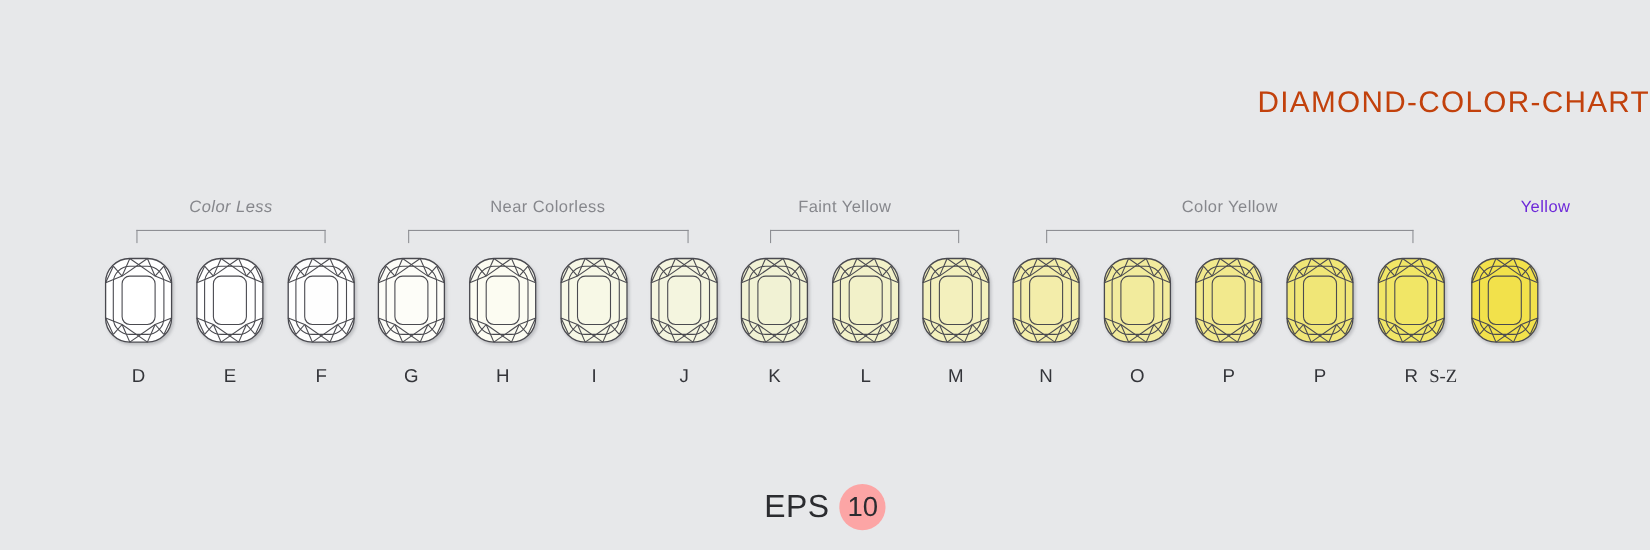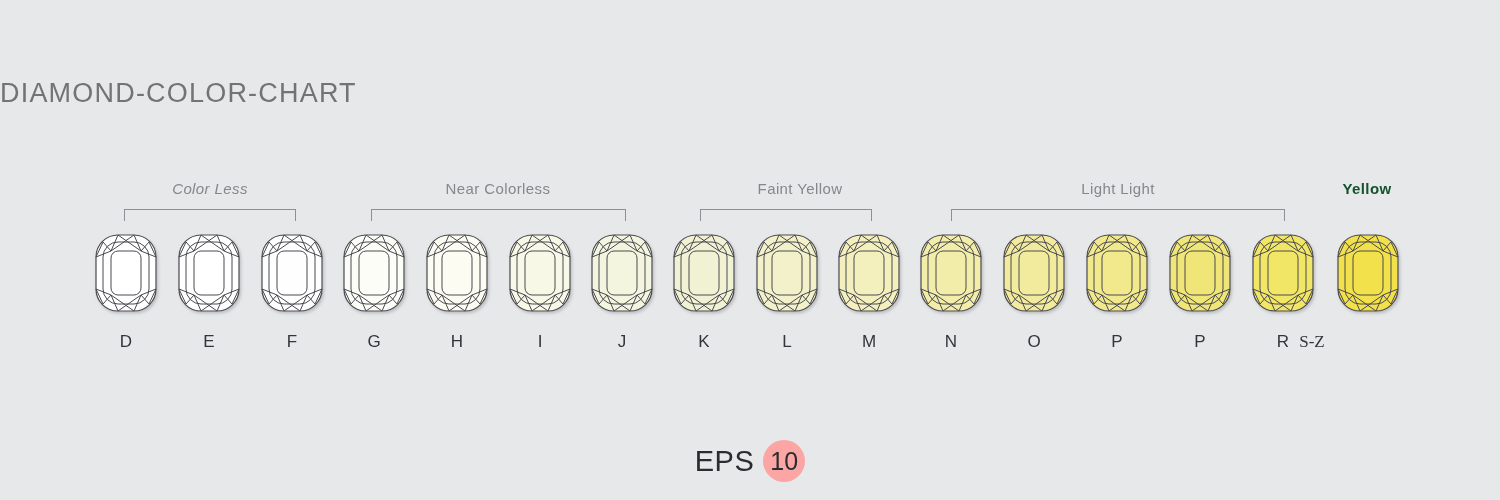--- a/index.html
+++ b/index.html
@@ -19,42 +19,43 @@
     position: absolute;
     inset: 0;
   }
 
   
   #chart-title {
     position: absolute;
     top: 78px;
     left: 0;
     width: 1500px;
-    text-align: left;
+    text-align: right;
     font-size: 27px;
     font-weight: 300;
     letter-spacing: 1.2px;
-    color: #737373;
+    color: #c2410c;
     white-space: nowrap;
   }
 
   
   .group-label {
     position: absolute;
     text-align: center;
     font-size: 15px;
     font-weight: 400;
     letter-spacing: 0.4px;
     color: #86878c;
     white-space: nowrap;
     transform: translateX(-50%);
   }
   .group-label.strong {
-    color: #14532d;
-    font-weight: 700;
+    color: #6d28d9;
+    font-weight: 400;
+    margin-left: 38px;
   }
 
   
   .bracket {
     position: absolute;
     border-top: 1.5px solid #8e8f94;
     border-left: 1.5px solid #8e8f94;
     border-right: 1.5px solid #8e8f94;
     height: 12px;
     box-sizing: border-box;
@@ -122,23 +123,23 @@
 
 <div id="chart-root">
 
   <div id="chart-title">DIAMOND-COLOR-CHART</div>
 
   <div id="groups-layer">
       <div class="group-label" style="left: 210px; top: 180px; font-style: italic;">Color Less</div>
       <div class="bracket" style="left: 124px; width: 172px; top: 209px;"></div>
       <div class="group-label" style="left: 498px; top: 180px;">Near Colorless</div>
       <div class="bracket" style="left: 371px; width: 255px; top: 209px;"></div>
-      <div class="group-label" style="left: 800px; top: 180px;">Faint Yellow</div>
+      <div class="group-label" style="left: 768px; top: 180px;">Faint Yellow</div>
       <div class="bracket" style="left: 700px; width: 172px; top: 209px;"></div>
-      <div class="group-label" style="left: 1118px; top: 180px;">Light Light</div>
+      <div class="group-label" style="left: 1118px; top: 180px;">Color Yellow</div>
       <div class="bracket" style="left: 951px; width: 334px; top: 209px;"></div>
       <div class="group-label strong" style="left: 1367px; top: 180px;">Yellow</div>
     </div>
 
   <div id="stones-layer">
       <div class="stone" style="left: 95px; top: 234px;">
   <svg viewBox="0 0 62 78">
     <defs>
       <filter id="sh" x="-30%" y="-30%" width="170%" height="170%">
         <feDropShadow dx="1.5" dy="2" stdDeviation="1.6" flood-color="#9a9ba0" flood-opacity="0.55"></feDropShadow>

